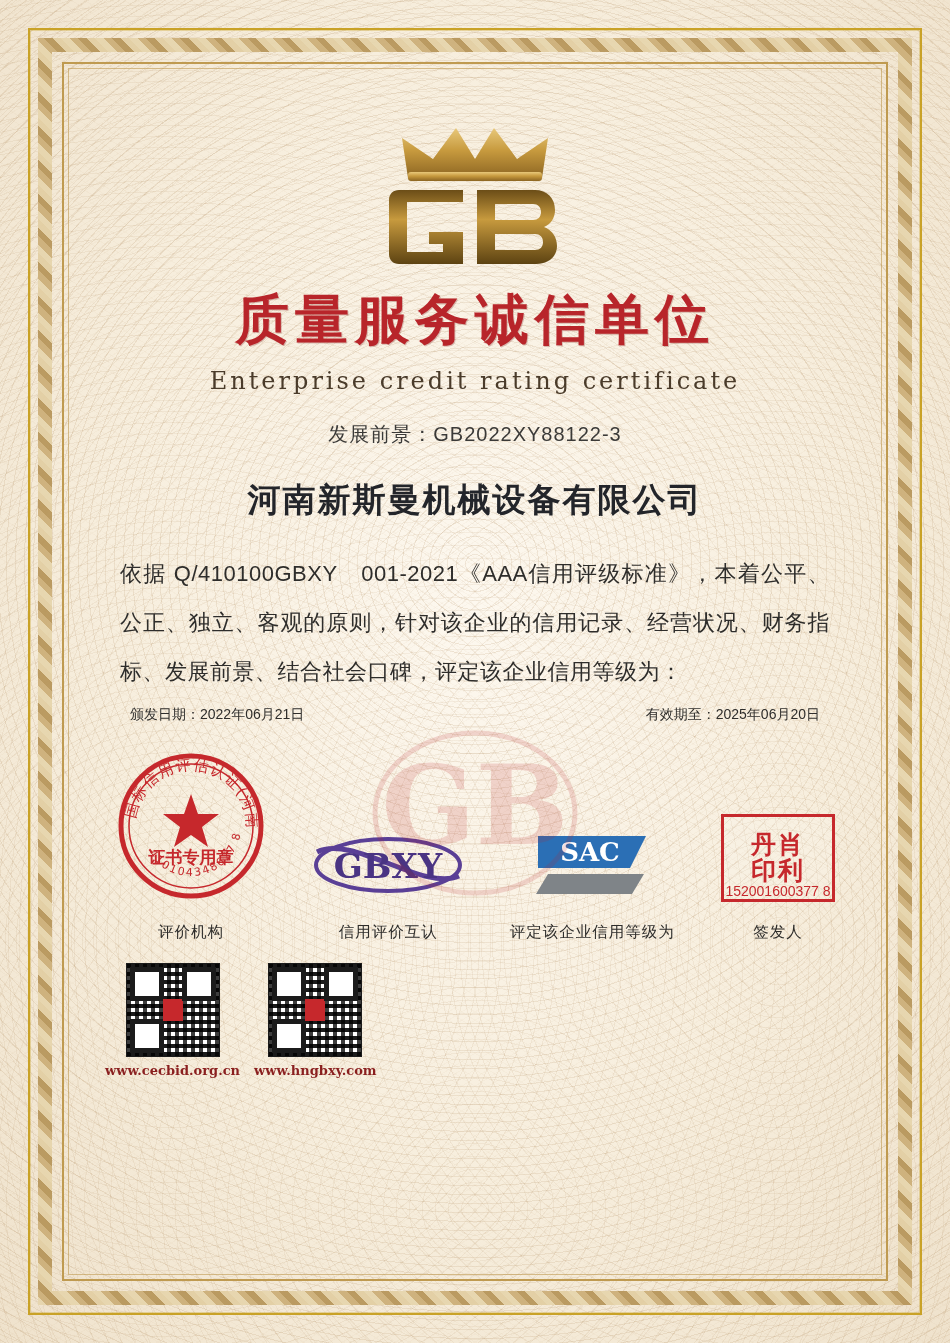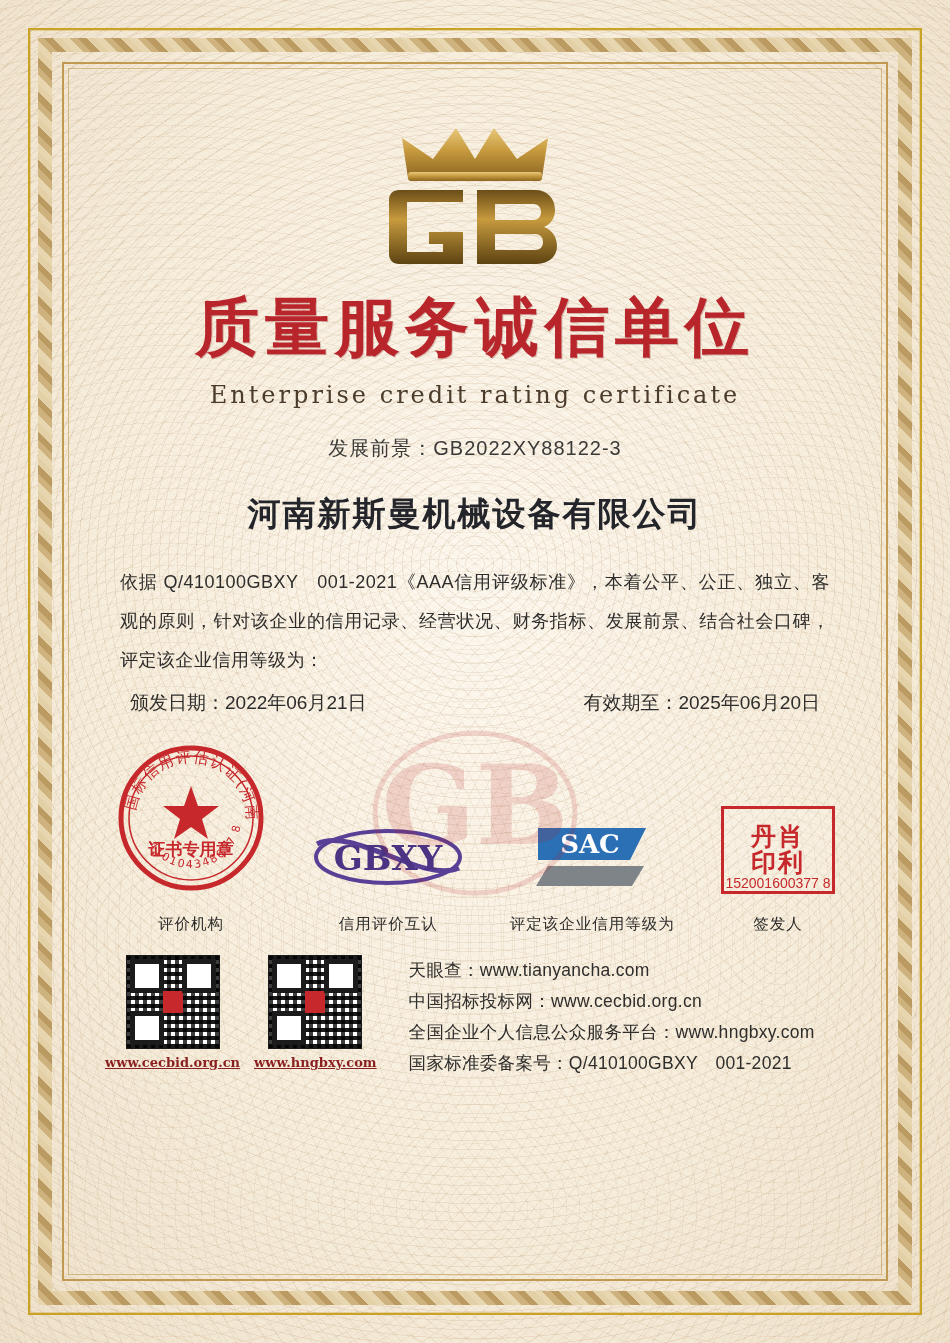--- a/index.html
+++ b/index.html
@@ -64,21 +64,21 @@
 
   
   .logo-wrap{margin-top:48px;}
   .crown{display:block;margin:0 auto;}
   .gb-mark{display:block;margin:2px auto 0;}
 
   .title-cn{
     margin:14px 0 0;
     font-family:"DejaVu Serif", serif;
     font-weight:bold;
-    font-size:64px;
+    font-size:54px;
     letter-spacing:6px;
     color:#b8252a;
     text-shadow:1px 1px 0 rgba(120,20,20,.25);
   }
   .title-en{
     margin:10px 0 0;
     font-family:"DejaVu Serif", serif;
     font-size:24px;
     letter-spacing:3px;
     color:#4a3b2a;
@@ -96,40 +96,40 @@
     font-weight:bold;
     font-size:33px;
     letter-spacing:2px;
     color:#23252a;
   }
   .body-text{
     margin:26px auto 0;
     width:710px;
     text-align:justify;
     text-align-last:left;
-    font-size:18px;
-    line-height:39px;
+    font-size:22px;
+    line-height:49px;
     color:#2e2d2b;
     letter-spacing:.5px;
   }
   .grade{
     margin:16px 0 0;
     font-family:"DejaVu Serif", serif;
     font-weight:bold;
     font-size:92px;
     letter-spacing:4px;
     color:#c01a20;
     text-shadow:2px 2px 2px rgba(120,20,20,.3);
   }
   .dates{
     margin:10px auto 0;
     width:690px;
     display:flex;
     justify-content:space-between;
-    font-size:19px;
+    font-size:14px;
     color:#2e2d2b;
   }
 
   
   .seals{
     margin:26px auto 0;
     width:720px;
     display:flex;
     justify-content:space-between;
     align-items:flex-end;
@@ -189,21 +189,21 @@
   .qr .bl{
     position:absolute;left:3px;bottom:3px;width:24px;height:24px;
     border:5px solid #1b1b1b;background:#fff;
   }
   .qr .center-mark{
     position:absolute;left:50%;top:50%;transform:translate(-50%,-50%);
     width:20px;height:22px;background:#c6282c;
   }
   .qr-caption{
     margin-top:6px;font-family:"DejaVu Serif", serif;font-weight:bold;
-    font-size:13px;color:#8a1f1f;letter-spacing:0;text-decoration:underline;
+    font-size:13px;color:#8a1f1f;letter-spacing:0;
   }
   .links{
     flex:1;text-align:left;padding-left:18px;
   }
   .links div{
     font-size:17.5px;color:#2e2d2b;line-height:31px;letter-spacing:.3px;
   }
 </style>
 </head>
 <body>
@@ -328,22 +328,16 @@
           </div>
         <div class="qr-caption">www.cecbid.org.cn</div>
       </div>
       <div class="qr-block">
         <div class="qr">
             <span class="bl"></span>
             <span class="center-mark"></span>
           </div>
         <div class="qr-caption">www.hngbxy.com</div>
       </div>
-      <div class="links">
-        <div>天眼查：www.tianyancha.com</div>
-        <div>中国招标投标网：www.cecbid.org.cn</div>
-        <div>全国企业个人信息公众服务平台：www.hngbxy.com</div>
-        <div>国家标准委备案号：Q/410100GBXY　001-2021</div>
-      </div>
     </div>
 
   </div>
 </div>
 
 </body></html>

